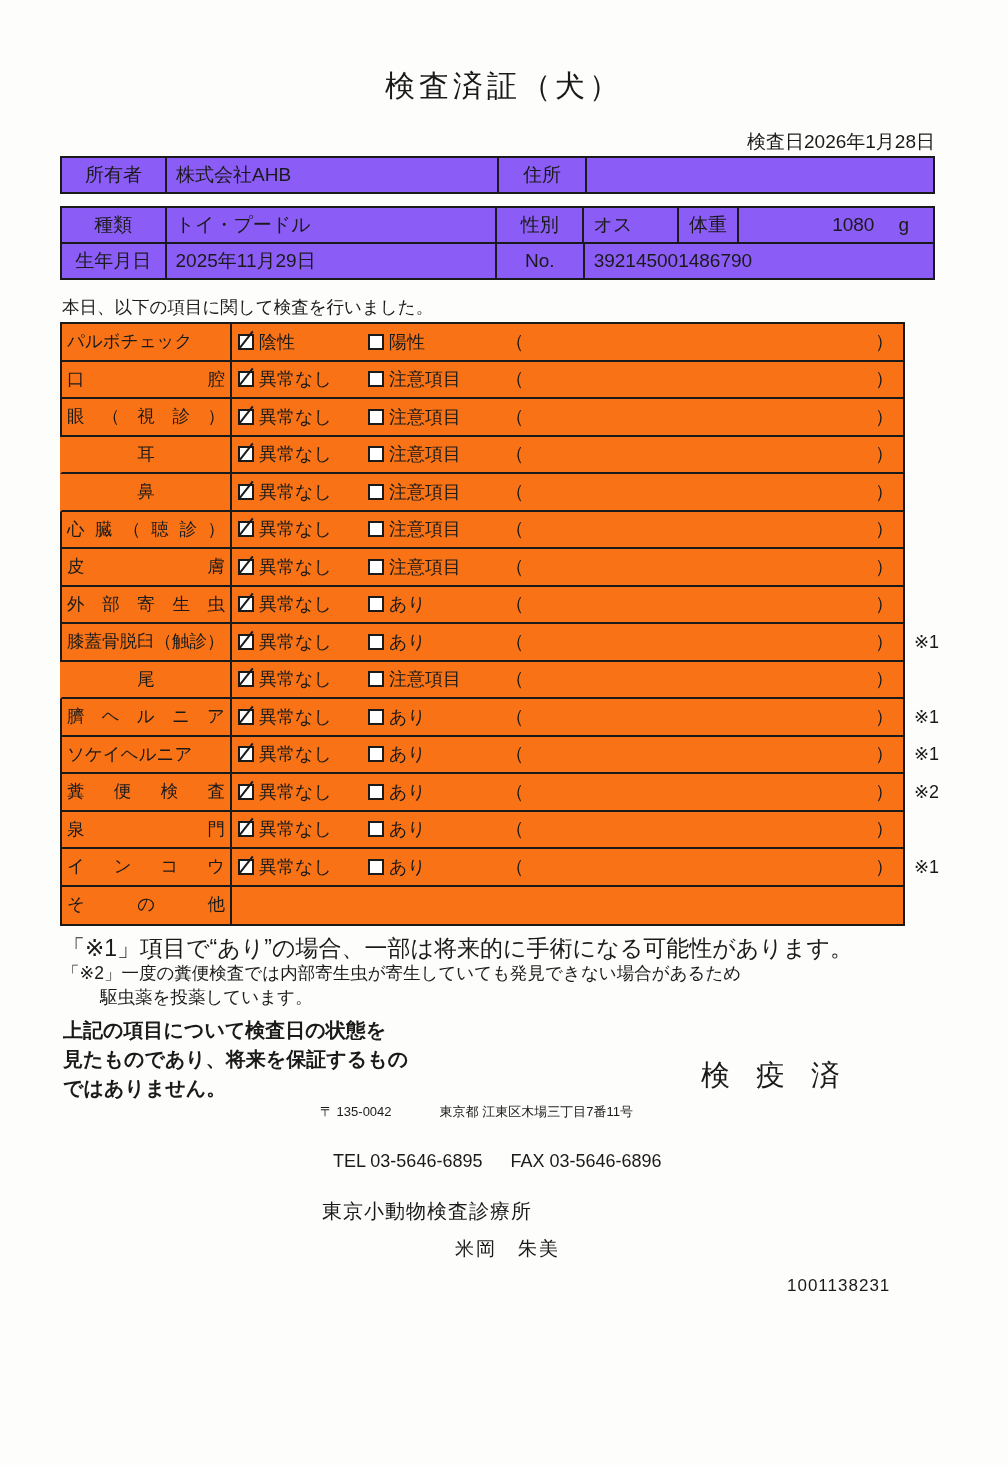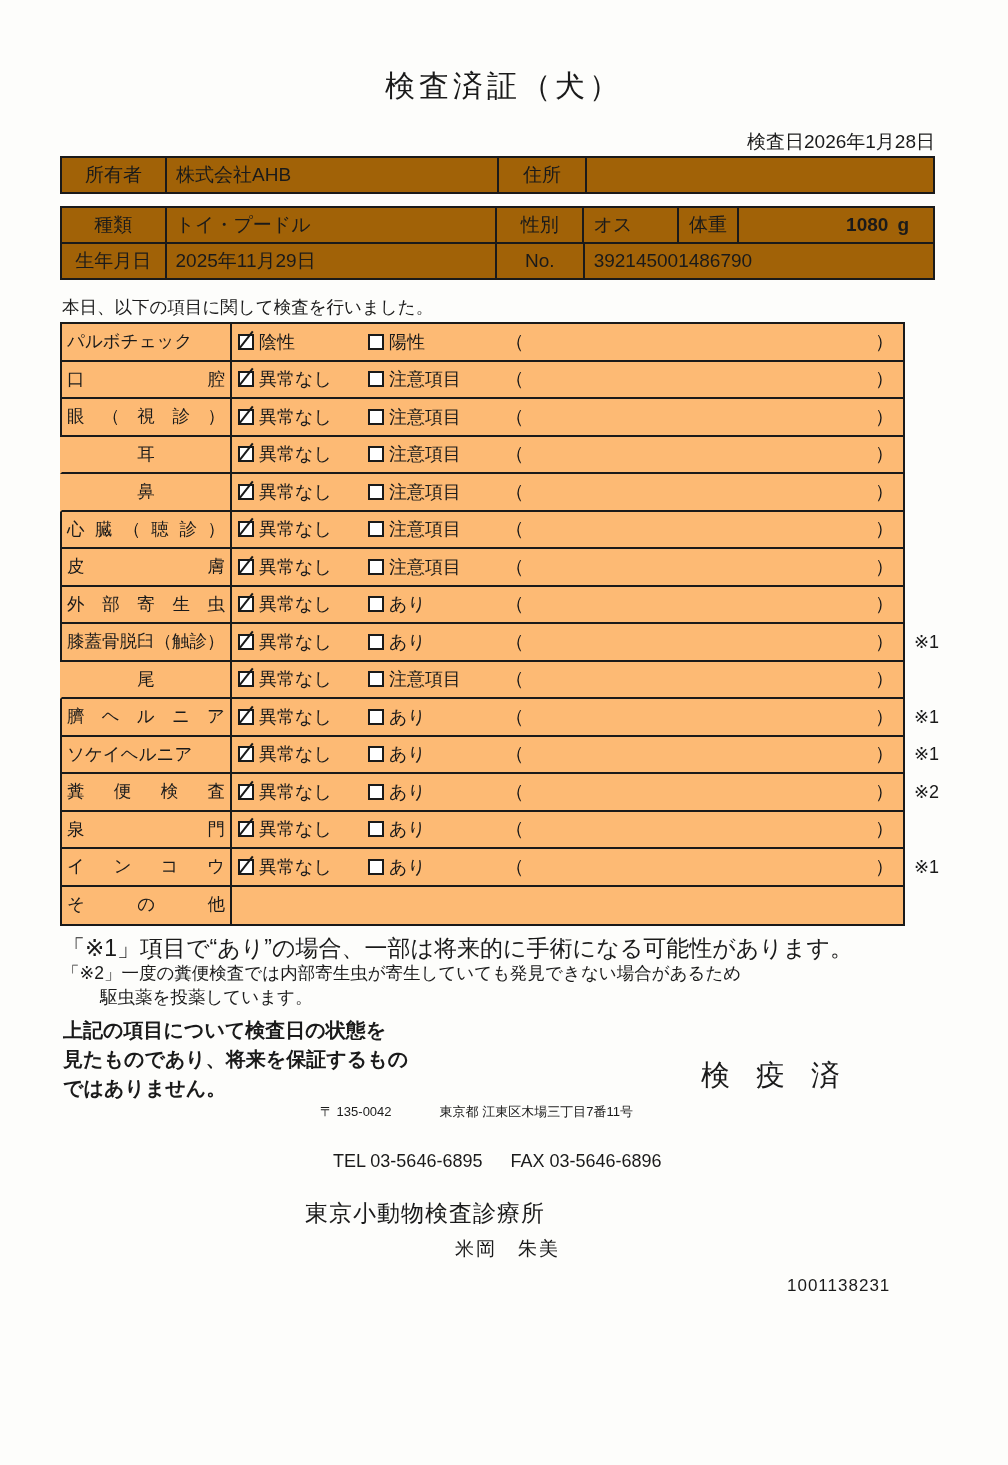--- a/index.html
+++ b/index.html
@@ -13,40 +13,40 @@
     position:absolute;top:66px;left:0;width:100%;text-align:center;
     font-size:30px;letter-spacing:4px;font-weight:500;
   }
   .date-row{
     position:absolute;top:129px;left:565px;width:370px;
     display:flex;justify-content:flex-end;font-size:19px;
   }
   
   .form-table{
     position:absolute;left:60px;width:875px;
-    border:2px solid #1a1a1a;box-sizing:border-box;background:#a16207;
+    border:2px solid #1a1a1a;box-sizing:border-box;background:#8b5cf6;
   }
   .owner-table{top:156px;}
   .pet-table{top:206px;}
   .ft-row{display:flex;height:34px;}
   .ft-row + .ft-row{border-top:2px solid #1a1a1a;}
   .cell{
     box-sizing:border-box;display:flex;align-items:center;
     font-size:19px;padding:0 9px;white-space:nowrap;overflow:hidden;
   }
   .cell.lab{justify-content:center;padding:0 4px;}
   .cell.bord{border-right:2px solid #1a1a1a;}
   .w105{width:105px}.w332{width:332px}.w88{width:88px}.w350{width:350px}
   .w95{width:95px}.w60{width:60px}.w195{width:195px}
-  .weight-cell{justify-content:flex-end;gap:9px;padding-right:24px;font-weight:bold;}
+  .weight-cell{justify-content:flex-end;gap:24px;padding-right:24px;}
   .intro{position:absolute;left:62px;top:295px;font-size:17.5px;}
   
   .check-table{
     position:absolute;left:60px;top:322px;width:845px;
-    border:2px solid #1a1a1a;border-left:none;box-sizing:border-box;background:#fdba74;
+    border:2px solid #1a1a1a;border-left:none;box-sizing:border-box;background:#f97316;
   }
   .crow{
     display:flex;height:37.5px;position:relative;box-sizing:border-box;
     border-bottom:2px solid #1a1a1a;border-left:2px solid #1a1a1a;
   }
   .crow:last-child{border-bottom:none;}
   .crow.noleft{border-left-color:transparent;}
   .crow-label{
     width:170px;box-sizing:border-box;border-right:2px solid #1a1a1a;
     font-size:17.5px;line-height:34px;padding:0 5px;overflow:hidden;
@@ -79,21 +79,21 @@
   .disclaimer{
     position:absolute;left:63px;top:1016px;
     font-size:20px;font-weight:600;line-height:29px;
   }
   .stamp{
     position:absolute;left:701px;top:1056px;
     font-size:29px;letter-spacing:9px;font-weight:500;white-space:nowrap;
   }
   .postal-line{position:absolute;left:320px;top:1103px;font-size:13px;display:flex;gap:48px;white-space:nowrap;}
   .tel-line{position:absolute;left:333px;top:1151px;font-size:18px;display:flex;gap:28px;white-space:nowrap;}
-  .clinic-name{position:absolute;left:305px;top:1198px;font-size:23px;letter-spacing:1px;white-space:nowrap;font-family:Liberation Serif, serif;}
+  .clinic-name{position:absolute;left:322px;top:1198px;font-size:20px;letter-spacing:1px;white-space:nowrap;font-family:Liberation Serif, serif;}
   .vet-name{position:absolute;left:455px;top:1236px;font-size:19px;letter-spacing:2px;white-space:nowrap;}
   .doc-number{position:absolute;left:787px;top:1276px;font-size:17px;letter-spacing:1px;}
 </style>
 </head>
 <body>
 
 <div class="page">
 
   <div class="title">検査済証（犬）</div>
 

